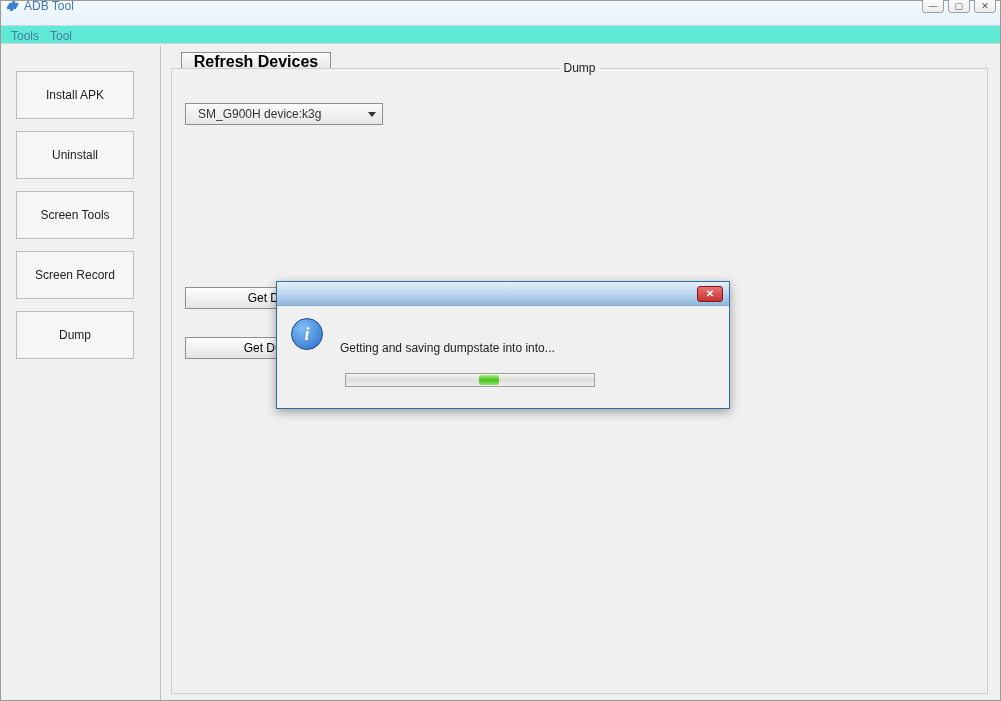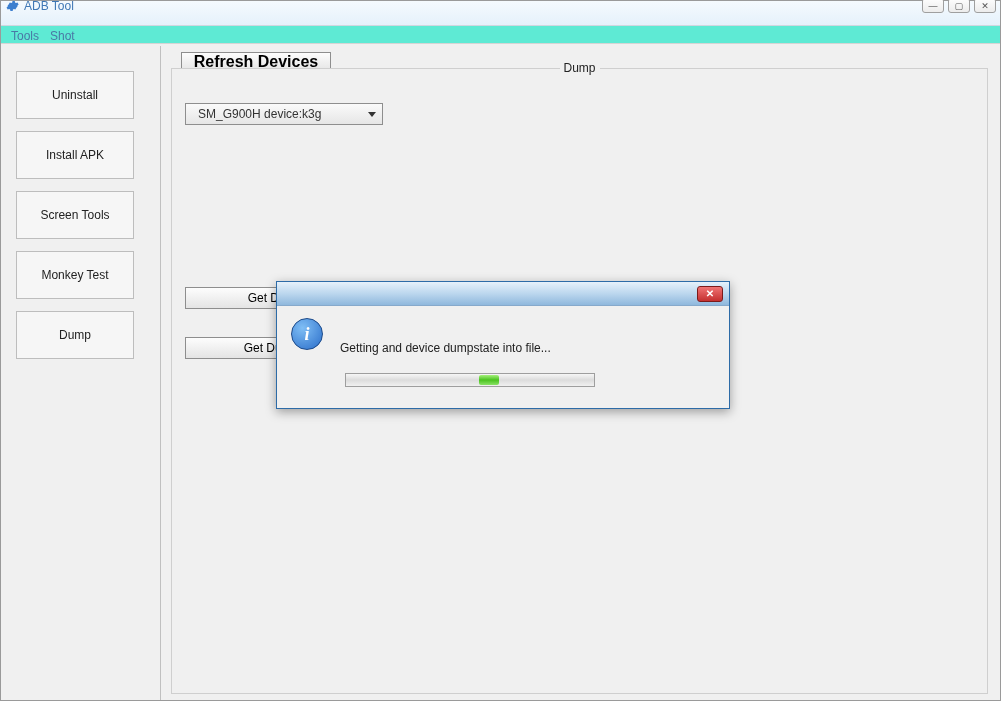--- a/index.html
+++ b/index.html
@@ -291,36 +291,36 @@
           <span>▢</span>
         </div>
       <div class="titlebar-btn">
           <span>✕</span>
         </div>
     </div>
   </div>
 
   <div class="menubar">
     <span class="menubar-item">Tools</span>
-    <span class="menubar-item">Shot</span>
+    <span class="menubar-item">Tool</span>
   </div>
 
   <div class="client">
     <div class="sidebar">
       <div class="sidebar-btn">
+          <span>Install APK</span>
+        </div>
+      <div class="sidebar-btn">
           <span>Uninstall</span>
         </div>
       <div class="sidebar-btn">
-          <span>Install APK</span>
-        </div>
-      <div class="sidebar-btn">
           <span>Screen Tools</span>
         </div>
       <div class="sidebar-btn">
-          <span>Monkey Test</span>
+          <span>Screen Record</span>
         </div>
       <div class="sidebar-btn">
           <span>Dump</span>
         </div>
     </div>
 
     <div class="main">
       <div class="refresh-btn">
           <span>Refresh Devices</span>
         </div>
@@ -348,19 +348,19 @@
       <div class="dialog-close">
           <span>✕</span>
         </div>
     </div>
     <div class="dialog-body">
       <div class="info-icon">
         <div class="circle">
             <span>i</span>
           </div>
       </div>
-      <div class="dialog-text">Getting and device dumpstate into file...</div>
+      <div class="dialog-text">Getting and saving dumpstate into into...</div>
       <div class="progressbar">
         <div class="progress-pill"></div>
       </div>
     </div>
   </div>
 </div>
 
 </body></html>

